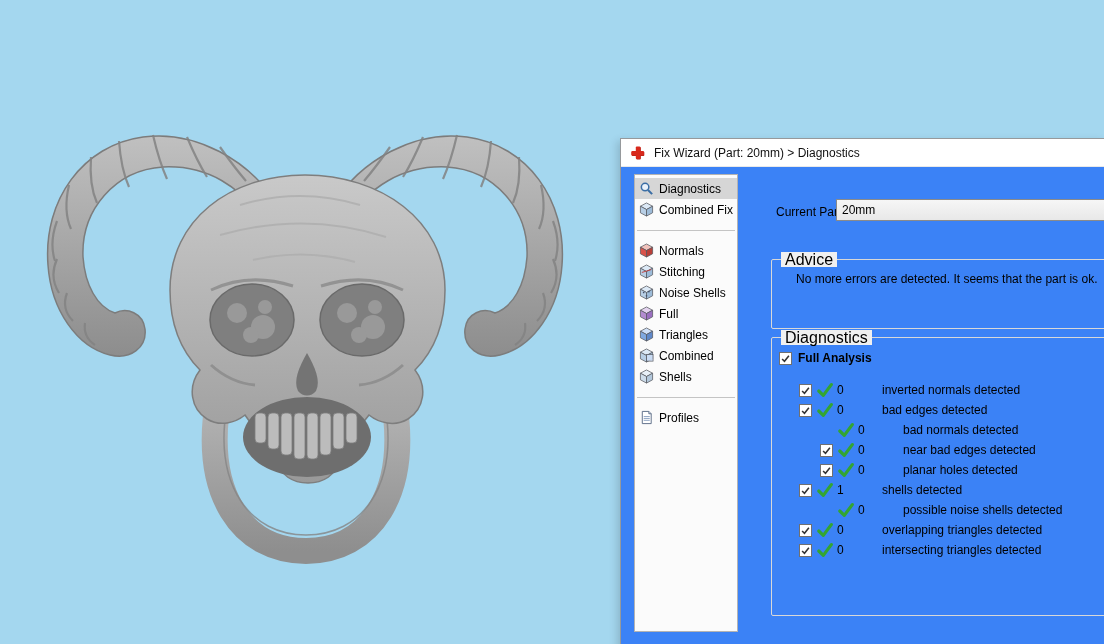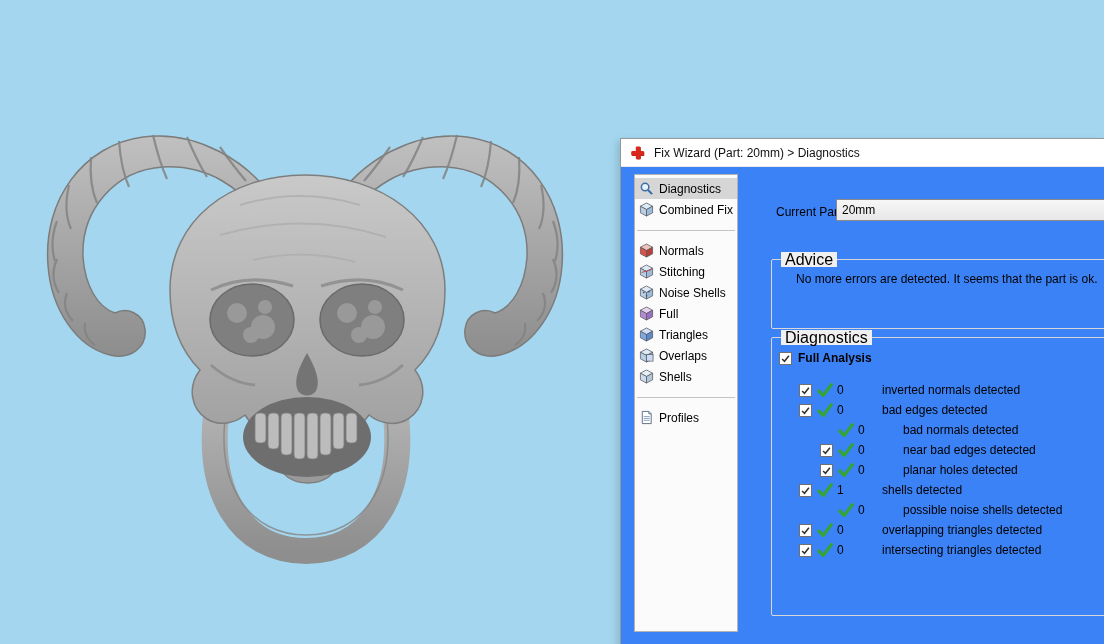--- a/index.html
+++ b/index.html
@@ -240,21 +240,21 @@
           </div>
           <div class="sb-item">
             <span class="sb-icon">
               <svg viewBox="0 0 16 16">
                 <path d="M8 1 L14.5 4.5 L8 8 L1.5 4.5 Z" fill="#dce9f6" stroke="#55585f" stroke-width="0.8"></path>
                 <path d="M1.5 4.5 L8 8 L8 15 L1.5 11.5 Z" fill="#b8cfe6" stroke="#55585f" stroke-width="0.8"></path>
                 <path d="M14.5 4.5 L8 8 L8 15 L14.5 11.5 Z" fill="#9dbbd8" stroke="#55585f" stroke-width="0.8"></path>
                 <rect x="8" y="7" width="7" height="7" fill="#cfe0f8" stroke="#55585f" stroke-width="0.8" opacity="0.9"></rect>
               </svg>
             </span>
-            <span class="sb-label">Overlaps</span>
+            <span class="sb-label">Combined</span>
           </div>
           <div class="sb-item">
             <span class="sb-icon">
               <svg viewBox="0 0 16 16">
                 <path d="M8 1 L14.5 4.5 L8 8 L1.5 4.5 Z" fill="#e8f0f8" stroke="#55585f" stroke-width="0.8"></path>
                 <path d="M1.5 4.5 L8 8 L8 15 L1.5 11.5 Z" fill="#cddcea" stroke="#55585f" stroke-width="0.8"></path>
                 <path d="M14.5 4.5 L8 8 L8 15 L14.5 11.5 Z" fill="#b3c8dc" stroke="#55585f" stroke-width="0.8"></path>
               </svg>
             </span>
             <span class="sb-label">Shells</span>

